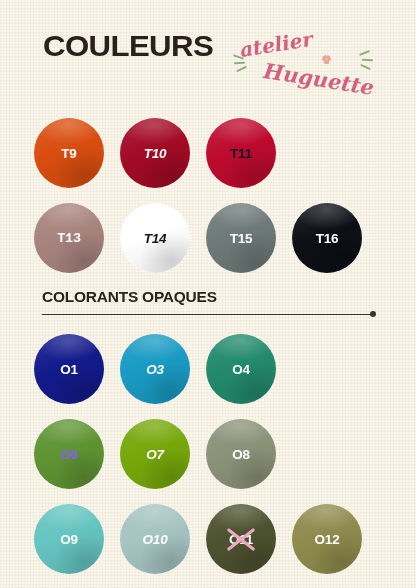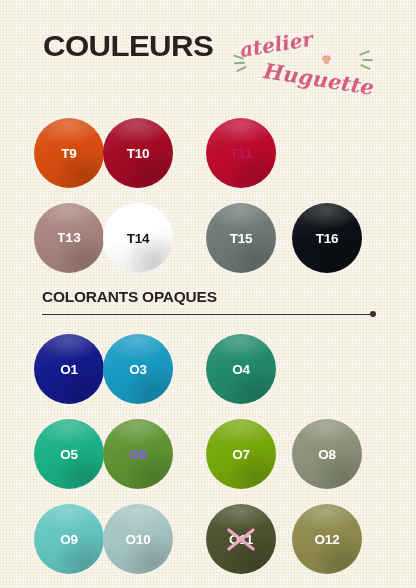--- a/index.html
+++ b/index.html
@@ -162,21 +162,21 @@
     width: 416px;
   }
   .swatch {
     position: absolute;
     width: 70px;
     height: 70px;
     border-radius: 50%;
     top: 4px;
   }
   .swatch:nth-child(1) { left: 34px; }
-  .swatch:nth-child(2) { left: 103px; }
+  .swatch:nth-child(2) { left: 120px; font-style: italic; }
   .swatch:nth-child(3) { left: 206px; }
   .swatch:nth-child(4) { left: 292px; }
 
   .swatch-disc {
     position: absolute;
     inset: 0;
     border-radius: 50%;
     overflow: hidden;
   }
   
@@ -255,21 +255,21 @@
         <div class="swatch">
           <div class="swatch-disc" style="background-color: rgb(217, 78, 16);"></div>
           <div class="swatch-label" style="color: rgb(255, 255, 255);">T9</div>
         </div>
         <div class="swatch">
           <div class="swatch-disc" style="background-color: rgb(163, 11, 38);"></div>
           <div class="swatch-label" style="color: rgb(255, 255, 255);">T10</div>
         </div>
         <div class="swatch">
           <div class="swatch-disc" style="background-color: rgb(190, 11, 46);"></div>
-          <div class="swatch-label" style="color: #be185d;">T11</div>
+          <div class="swatch-label" style="color: #0f172a;">T11</div>
         </div>
       </div>
       <div class="swatch-row">
         <div class="swatch">
           <div class="swatch-disc" style="background-color: rgb(168, 132, 126);"></div>
           <div class="swatch-label" style="color: rgb(255, 255, 255); font-family: Liberation Mono, monospace;">T13</div>
         </div>
         <div class="swatch">
           <div class="swatch-disc" style="background-color: rgb(255, 255, 255);"></div>
           <div class="swatch-label" style="color: rgb(29, 23, 19);">T14</div>
@@ -300,24 +300,20 @@
         <div class="swatch">
           <div class="swatch-disc" style="background-color: rgb(26, 155, 196);"></div>
           <div class="swatch-label" style="color: rgb(255, 255, 255);">O3</div>
         </div>
         <div class="swatch">
           <div class="swatch-disc" style="background-color: rgb(35, 138, 109);"></div>
           <div class="swatch-label" style="color: rgb(255, 255, 255); text-align: right;">O4</div>
         </div>
       </div>
       <div class="swatch-row">
-        <div class="swatch">
-          <div class="swatch-disc" style="background-color: rgb(28, 177, 135);"></div>
-          <div class="swatch-label" style="color: rgb(255, 255, 255);">O5</div>
-        </div>
         <div class="swatch">
           <div class="swatch-disc" style="background-color: rgb(95, 148, 51);"></div>
           <div class="swatch-label" style="color: #8b5cf6;">O6</div>
         </div>
         <div class="swatch">
           <div class="swatch-disc" style="background-color: rgb(118, 168, 11);"></div>
           <div class="swatch-label" style="color: rgb(255, 255, 255);">O7</div>
         </div>
         <div class="swatch">
           <div class="swatch-disc" style="background-color: rgb(139, 146, 120);"></div>

